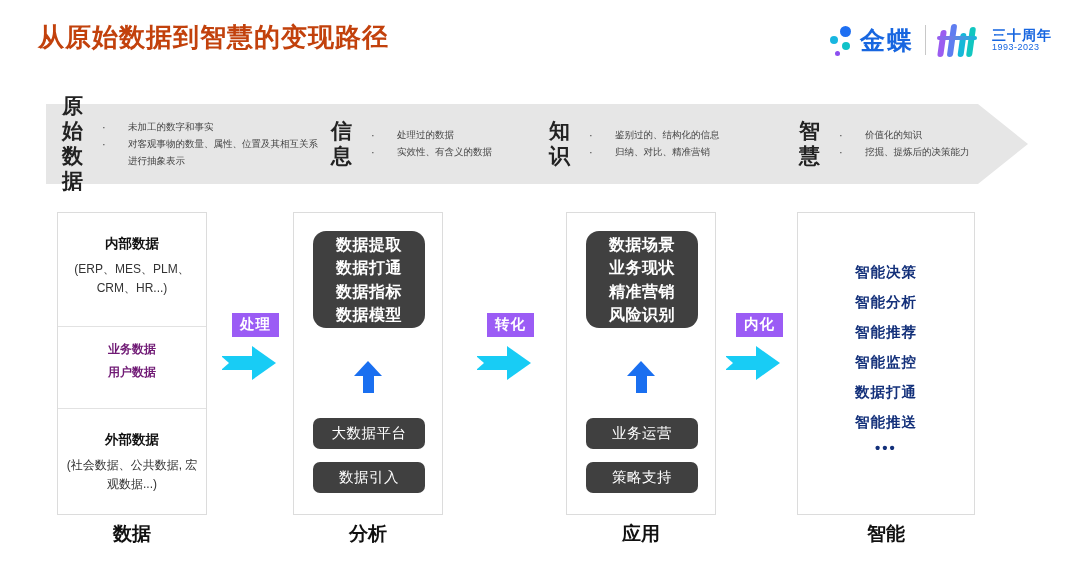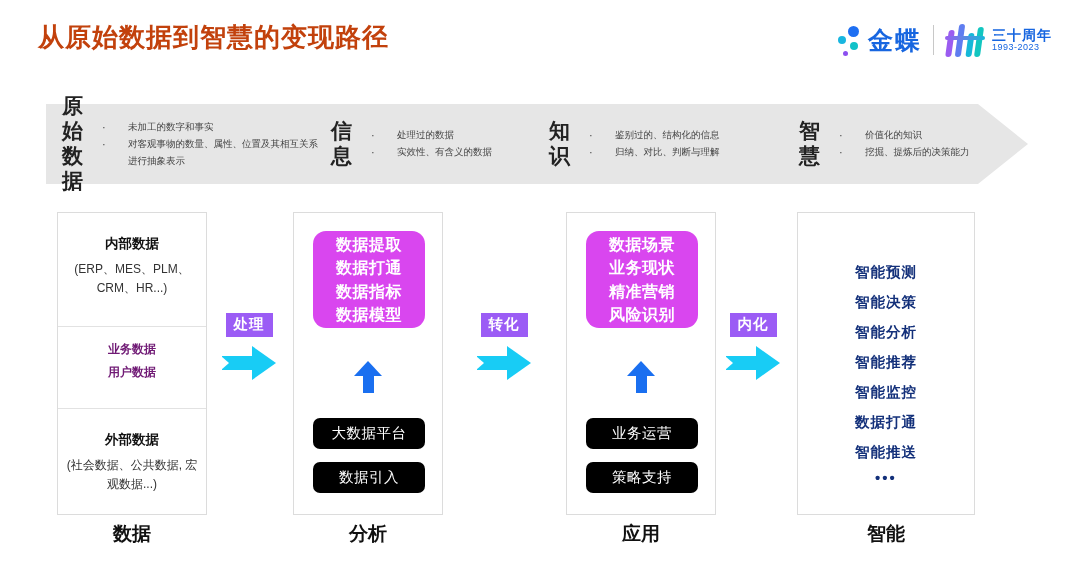--- a/index.html
+++ b/index.html
@@ -81,21 +81,21 @@
   .lm3 { left: 22px; height: 24px; background: #16b8d8; transform: skewX(-8deg); }
   .lm4 { left: 31px; height: 30px; background: #12c6c0; transform: skewX(-8deg); }
   .lm-bar {
     position: absolute;
     left: 0; top: 13px;
     width: 40px; height: 4px;
     background: linear-gradient(90deg,#9b5cf0,#16b8d8);
     border-radius: 2px;
   }
   .logo-anniv {
-    margin-left: 6px;
+    margin-left: 14px;
     line-height: 1.05;
   }
   .anniv-cn {
     font-size: 14px;
     font-weight: bold;
     color: #1766e0;
     letter-spacing: 1px;
     white-space: nowrap;
   }
   .anniv-years {
@@ -236,21 +236,21 @@
     line-height: 1.95;
   }
 
   
   .blue-card {
     position: absolute;
     left: 19px;
     top: 18px;
     width: 112px;
     height: 97px;
-    background: #d946ef;
+    background: #404040;
     border-radius: 13px;
     color: #fff;
     font-size: 16px;
     font-weight: bold;
     line-height: 1.45;
     display: flex;
     flex-direction: column;
     align-items: center;
     justify-content: center;
     letter-spacing: .5px;
@@ -277,21 +277,21 @@
     width: 0; height: 0;
     border-left: 14px solid transparent;
     border-right: 14px solid transparent;
     border-bottom: 15px solid #1a6ff0;
   }
   .pill {
     position: absolute;
     left: 19px;
     width: 112px;
     height: 31px;
-    background: #000000;
+    background: #404040;
     border-radius: 7px;
     color: #fff;
     font-size: 14.5px;
     display: flex;
     align-items: center;
     justify-content: center;
     letter-spacing: .5px;
   }
   .pill-a { top: 205px; }
   .pill-b { top: 249px; }
@@ -316,21 +316,21 @@
     color: #13307a;
     letter-spacing: 2px;
     margin-top: 2px;
   }
 
   
   .connector {
     position: absolute;
     top: 313px;
     width: 60px;
-    text-align: center;
+    text-align: right;
   }
   .cn-1 { left: 219px; }
   .cn-2 { left: 474px; }
   .cn-3 { left: 723px; }
   .cn-badge {
     display: inline-block;
     background: #9b5cf5;
     color: #ffffff;
     font-size: 14.5px;
     font-weight: bold;
@@ -431,21 +431,21 @@
   <div class="banner-item bi-3">
     <div class="bi-label">知
 识</div>
     <div class="bi-bullets">
       <div class="bi-bullet">
         <span class="bi-dot">·</span>
         <span class="bi-text">鉴别过的、结构化的信息</span>
       </div>
       <div class="bi-bullet">
         <span class="bi-dot">·</span>
-        <span class="bi-text">归纳、对比、判断与理解</span>
+        <span class="bi-text">归纳、对比、精准营销</span>
       </div>
     </div>
   </div>
 
   <div class="banner-item bi-4">
     <div class="bi-label">智
 慧</div>
     <div class="bi-bullets">
       <div class="bi-bullet">
         <span class="bi-dot">·</span>
@@ -523,21 +523,20 @@
   <span class="cn-badge">内化</span>
   <div class="right-arrow">
     <span class="shaft"></span>
       <span class="head"></span>
       <span class="notch"></span>
   </div>
 </div>
 
 <div class="col col-4">
   <div class="c4-list">
-    <div class="c4-item">智能预测</div>
     <div class="c4-item">智能决策</div>
     <div class="c4-item">智能分析</div>
     <div class="c4-item">智能推荐</div>
     <div class="c4-item">智能监控</div>
     <div class="c4-item">数据打通</div>
     <div class="c4-item">智能推送</div>
     <div class="c4-ellipsis">•••</div>
   </div>
 </div>
 <div class="col-caption cc-4">智能</div>

